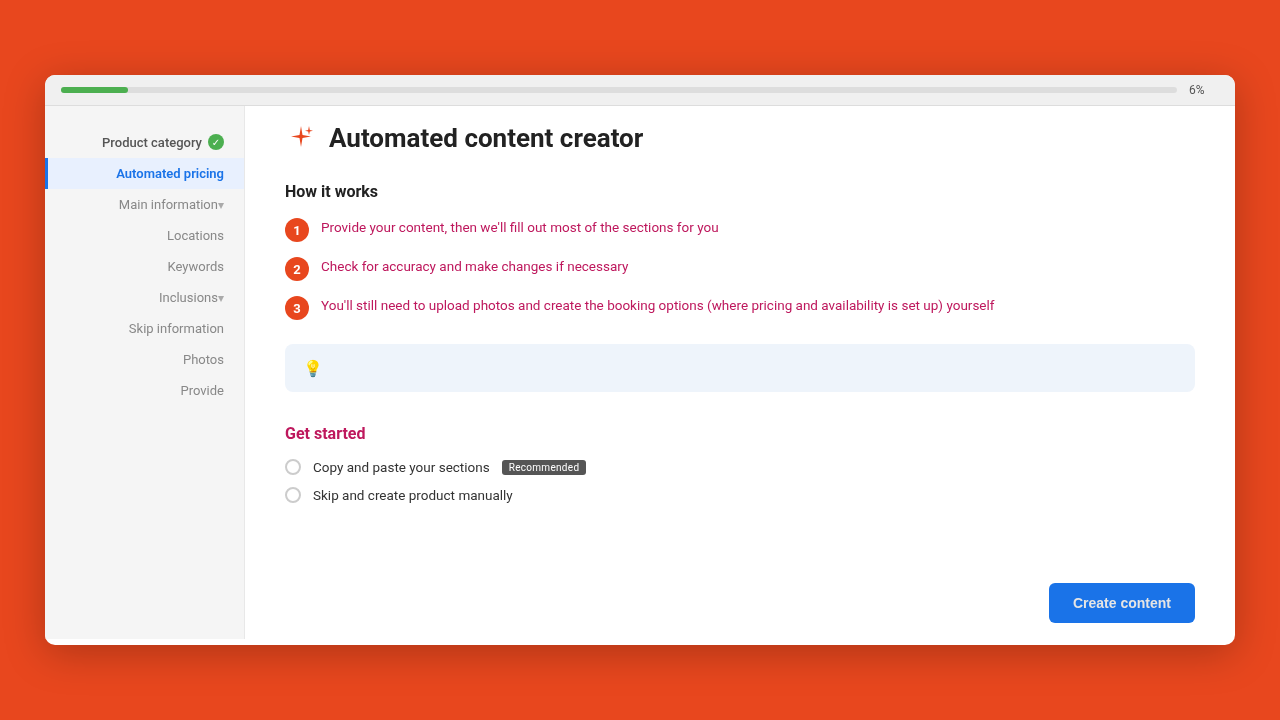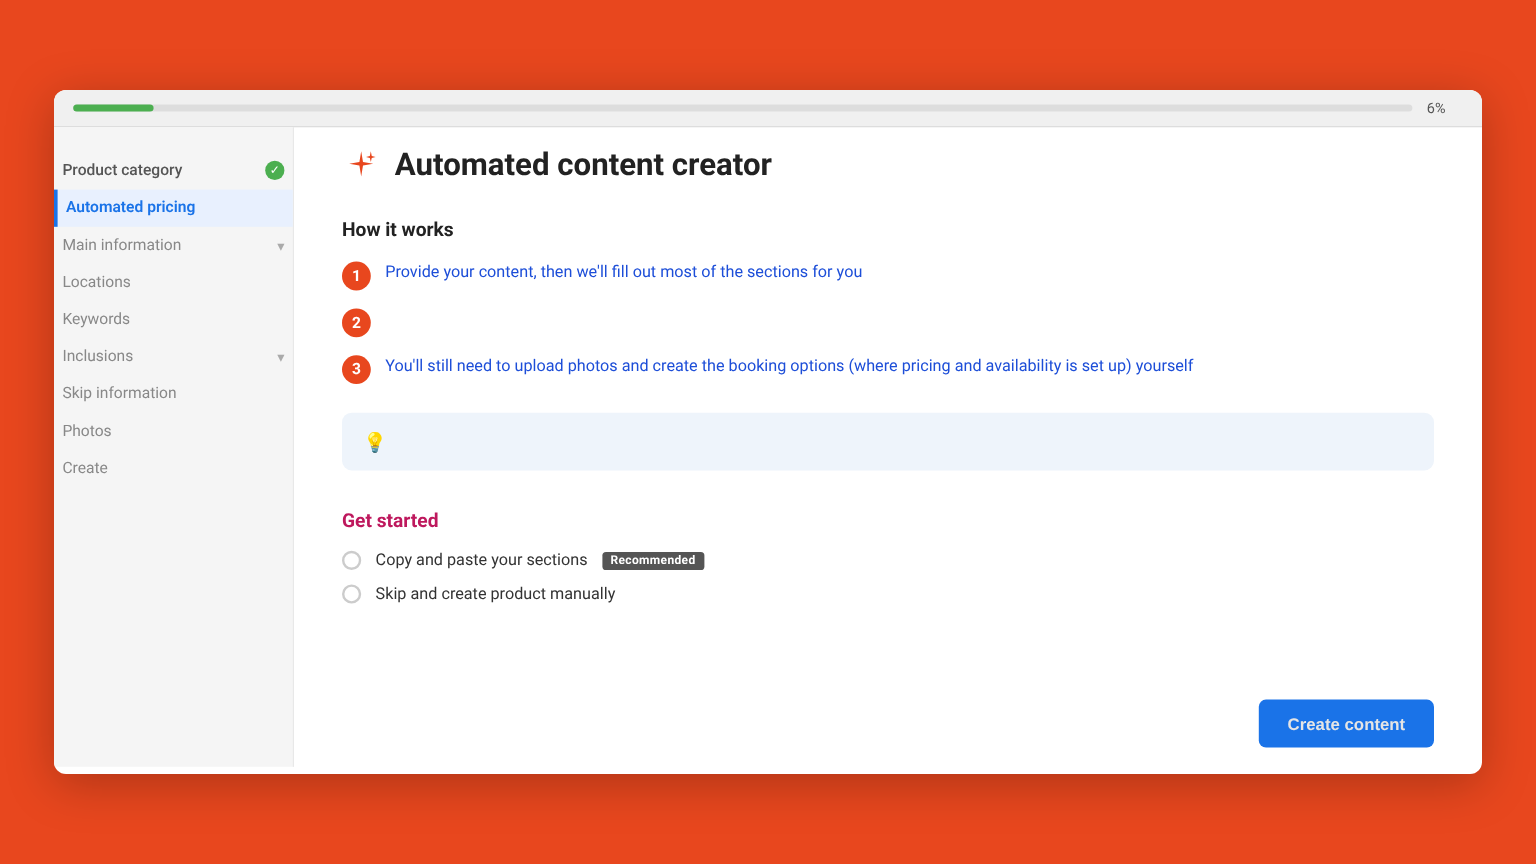--- a/index.html
+++ b/index.html
@@ -61,27 +61,27 @@
     
     .sidebar {
       width: 200px;
       background: #f5f5f5;
       border-right: 1px solid #e8e8e8;
       padding: 20px 0;
       flex-shrink: 0;
     }
 
     .sidebar-item {
-      padding: 8px 7px;
+      padding: 8px 20px;
       font-size: 13px;
       color: #888;
       cursor: pointer;
       display: flex;
       align-items: center;
-      justify-content: space-between;
+      justify-content: flex-end;
     }
 
     .sidebar-item.active {
       color: #1a73e8;
       border-left: 3px solid #1a73e8;
       font-weight: 600;
       background: #e8f0fe;
     }
 
     .sidebar-item.product-category {
@@ -172,21 +172,21 @@
       align-items: center;
       justify-content: center;
       font-size: 13px;
       font-weight: 700;
       flex-shrink: 0;
       margin-top: 1px;
     }
 
     .step-text {
       font-size: 13.5px;
-      color: #1d4ed8;
+      color: #be185d;
       line-height: 1.5;
     }
 
     .info-box {
       background: #eef4fb;
       border-radius: 8px;
       padding: 14px 18px;
       display: flex;
       align-items: flex-start;
       gap: 10px;
@@ -233,21 +233,21 @@
       font-size: 13.5px;
       color: #333;
     }
 
     .recommended-badge {
       background: #555;
       color: white;
       font-size: 10px;
       padding: 2px 7px;
       border-radius: 3px;
-      font-weight: 700;
+      font-weight: 400;
       letter-spacing: 0.3px;
     }
 
     .bottom-bar {
       display: flex;
       justify-content: flex-end;
       margin-top: 60px;
       padding-top: 20px;
     }
 
@@ -306,21 +306,21 @@
 
       <div class="sidebar-item">
         <span>Skip information</span>
       </div>
 
       <div class="sidebar-item">
         <span>Photos</span>
       </div>
 
       <div class="sidebar-item">
-        <span>Create</span>
+        <span>Provide</span>
       </div>
     </div>
 
     <div class="main-content">
 
       <div class="page-title-row">
         <div class="sparkle-icon">
           <svg class="sparkle-svg" viewBox="0 0 32 32" fill="none" xmlns="http://www.w3.org/2000/svg">
             <path d="M16 4 L17.5 13 L26 14.5 L17.5 16 L16 25 L14.5 16 L6 14.5 L14.5 13 Z" fill="#e8471e"></path>
             <path d="M24 4 L24.8 8 L28 8.8 L24.8 9.6 L24 13 L23.2 9.6 L20 8.8 L23.2 8 Z" fill="#e8471e"></path>
@@ -331,20 +331,21 @@
 
       <h2 class="how-it-works-title">How it works</h2>
 
       <div class="steps-list">
         <div class="step-item">
           <div class="step-number">1</div>
           <span class="step-text">Provide your content, then we'll fill out most of the sections for you</span>
         </div>
         <div class="step-item">
           <div class="step-number">2</div>
+          <span class="step-text">Check for accuracy and make changes if necessary</span>
         </div>
         <div class="step-item">
           <div class="step-number">3</div>
           <span class="step-text">You'll still need to upload photos and create the booking options (where pricing and availability is set up) yourself</span>
         </div>
       </div>
 
       <div class="info-box">
         <span class="info-icon">💡</span>
       </div>

